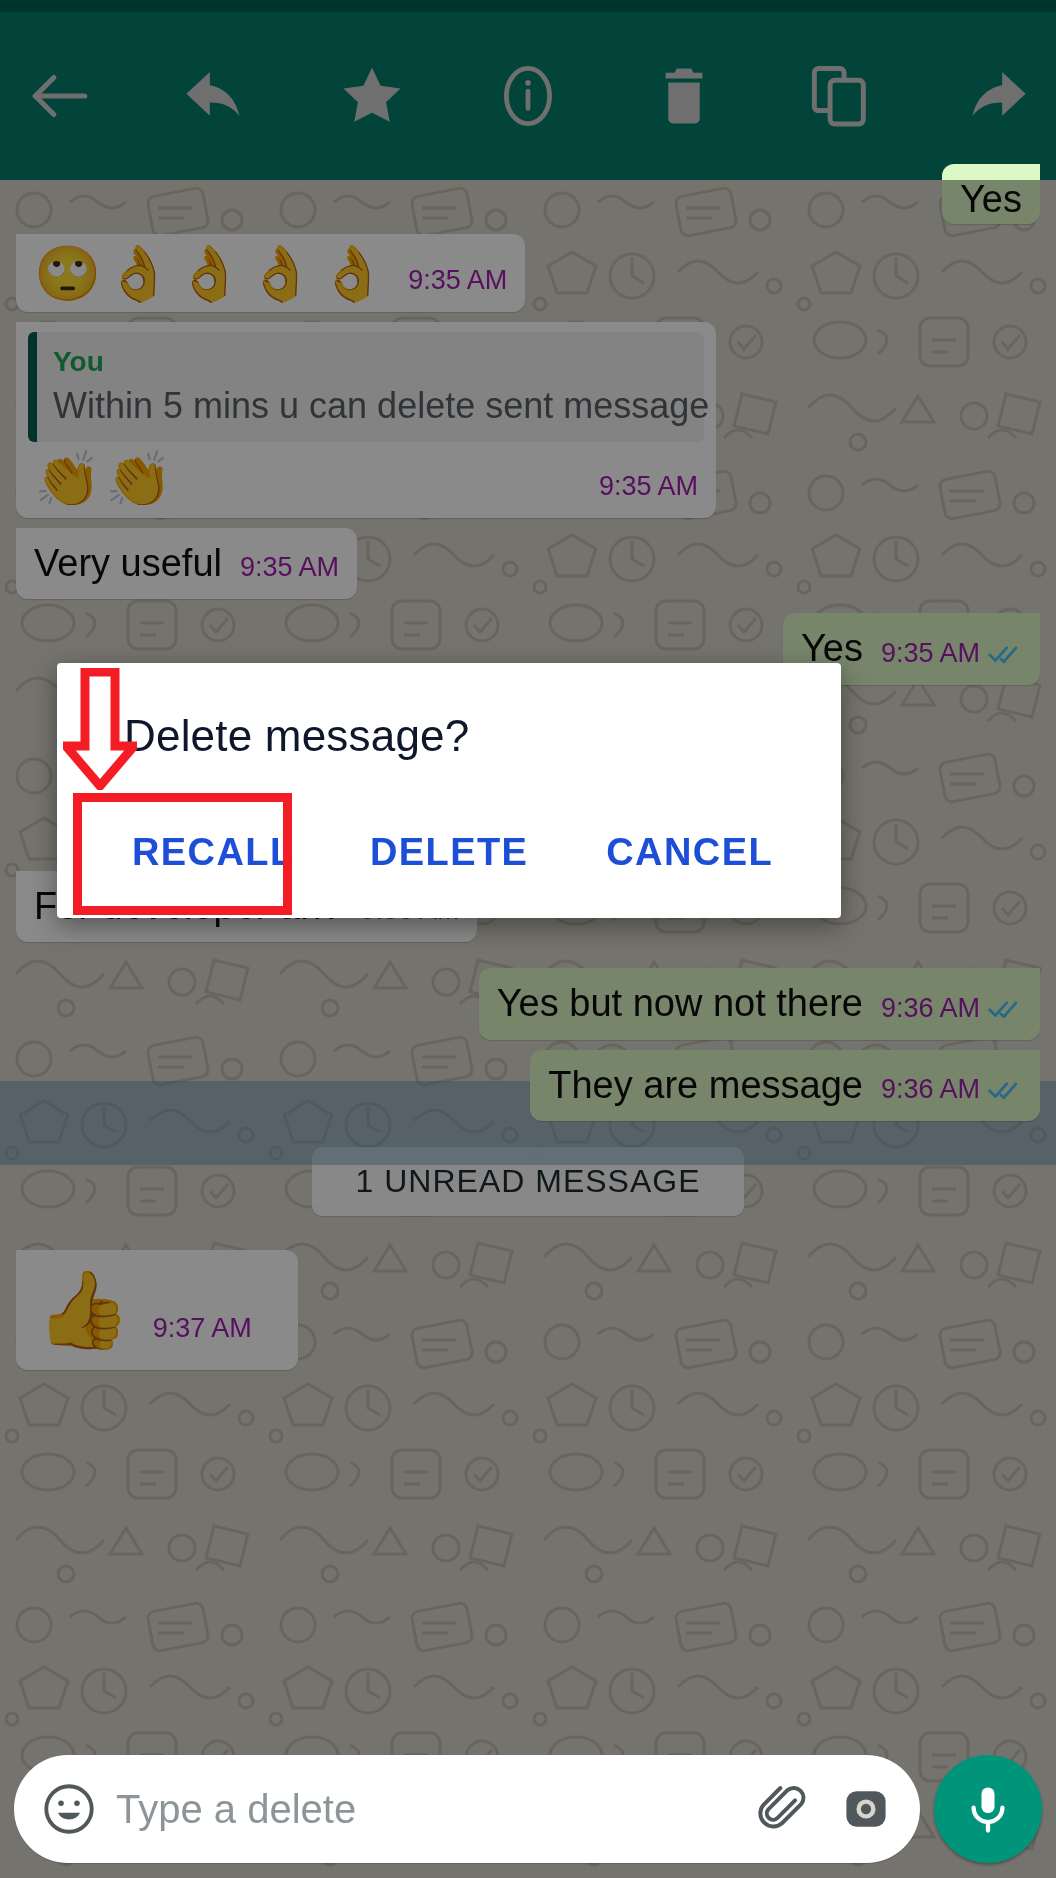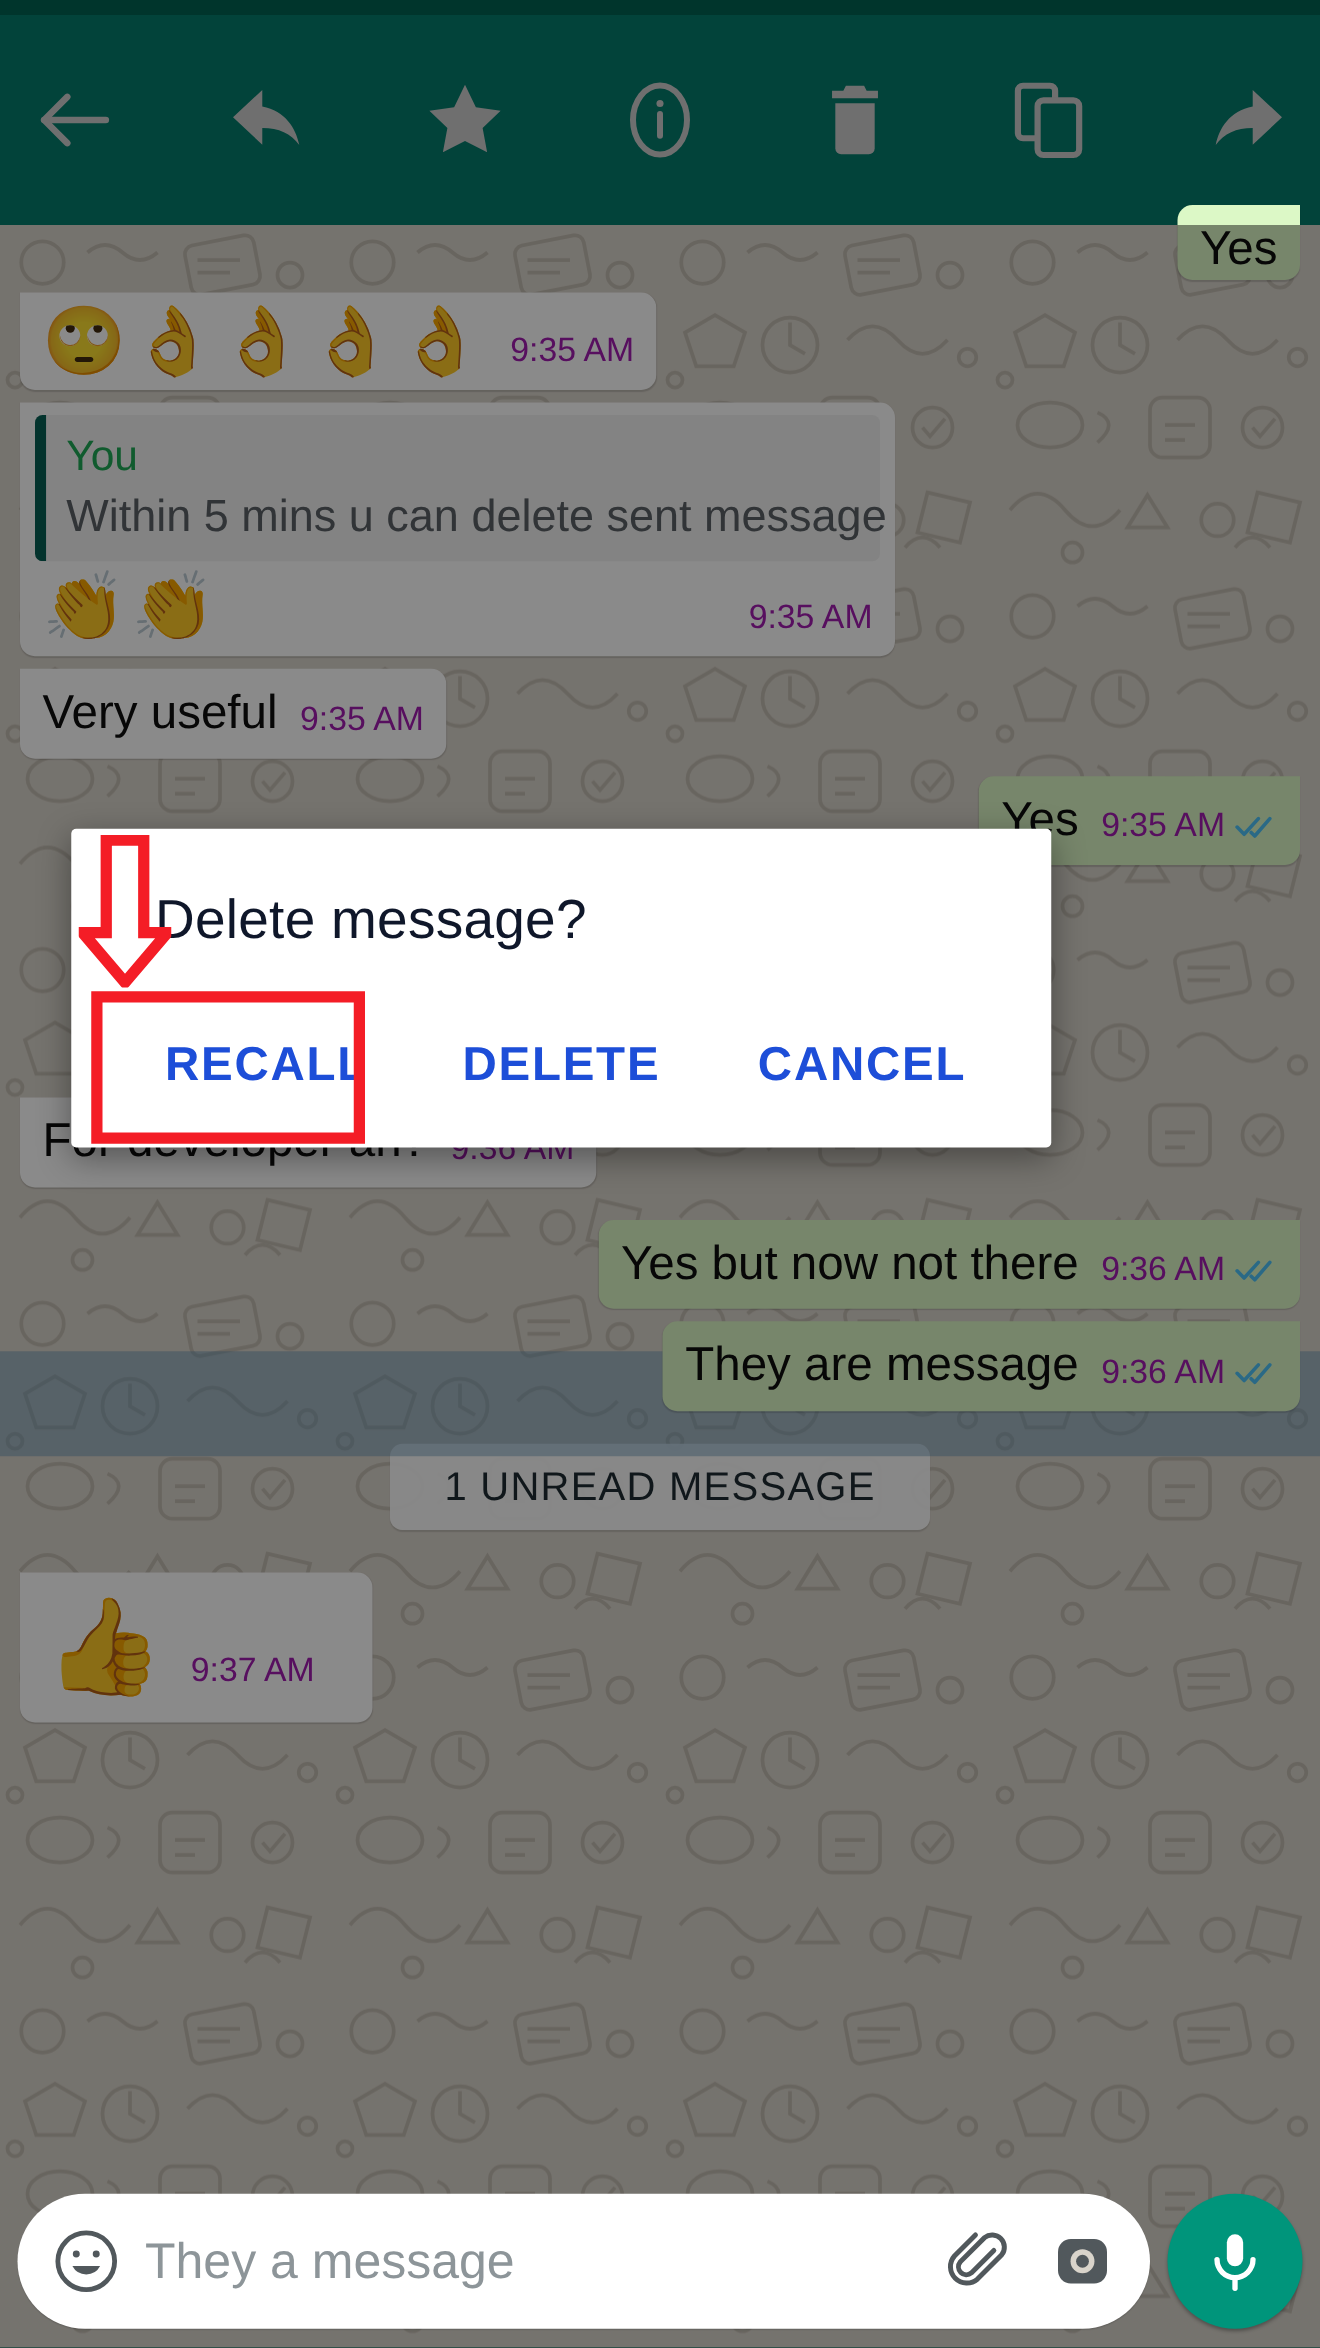--- a/index.html
+++ b/index.html
@@ -89,21 +89,21 @@
   .emoji { font-size: 54px; letter-spacing: 4px; line-height: 1; }
 
   
   .bubble.quoted { flex-direction: column; align-items: stretch; gap: 10px; padding: 10px 12px 12px 12px; }
   .quote {
     background: rgba(0,0,0,0.05);
     border-left: 9px solid #075e54;
     border-radius: 6px;
     padding: 12px 16px 14px 16px;
   }
-  .quote .qname { color: #1fa855; font-size: 34px; font-weight: 400; margin-bottom: 4px; }
+  .quote .qname { color: #1fa855; font-size: 28px; font-weight: 700; margin-bottom: 4px; }
   .quote .qtext { color: #5b6166; font-size: 36px; white-space: nowrap; }
   .quoted-body { display: flex; align-items: flex-end; justify-content: space-between; gap: 24px; padding: 0 6px; }
 
   
   .unread-wrap { display: flex; justify-content: center; margin: 26px 0 18px 0; }
   .unread {
     background: rgba(255,255,255,.92);
     color: #1f2c33;
     font-size: 32px; font-weight: normal; letter-spacing: 1px;
     padding: 16px 44px; border-radius: 10px;
@@ -394,21 +394,21 @@
   <div class="composer">
     <div class="inputpill">
       <span class="ci">
         <svg width="58" height="58" viewBox="0 0 24 24" fill="none" stroke="currentColor" stroke-width="1.6">
             <circle cx="12" cy="12" r="9.4"></circle>
             <circle cx="8.7" cy="9.6" r="1.15" fill="currentColor" stroke="none"></circle>
             <circle cx="15.3" cy="9.6" r="1.15" fill="currentColor" stroke="none"></circle>
             <path d="M7.4 13.6a5.2 5.2 0 0 0 9.2 0z" fill="currentColor" stroke="none"></path>
           </svg>
       </span>
-      <span class="ph">They a message</span>
+      <span class="ph">Type a delete</span>
       <span class="ci">
         <svg width="56" height="56" viewBox="0 0 24 24" fill="none" stroke="currentColor" stroke-width="1.7" stroke-linecap="round">
             <path d="M17.6 8.3 9.9 16a2.7 2.7 0 0 1-3.8-3.8l8.3-8.3a4.2 4.2 0 0 1 5.9 5.9l-8.3 8.3a5.6 5.6 0 0 1-7.9-7.9l7.2-7.2"></path>
           </svg>
       </span>
       <span class="ci" style="margin-left:10px;">
         <svg width="56" height="56" viewBox="0 0 24 24" fill="currentColor">
             <rect x="3.6" y="4.4" width="16.8" height="15.2" rx="4.4"></rect>
             <circle cx="12" cy="12" r="4.1" fill="#d9d4cb"></circle>
             <circle cx="12" cy="12" r="2.2" fill="currentColor"></circle>

